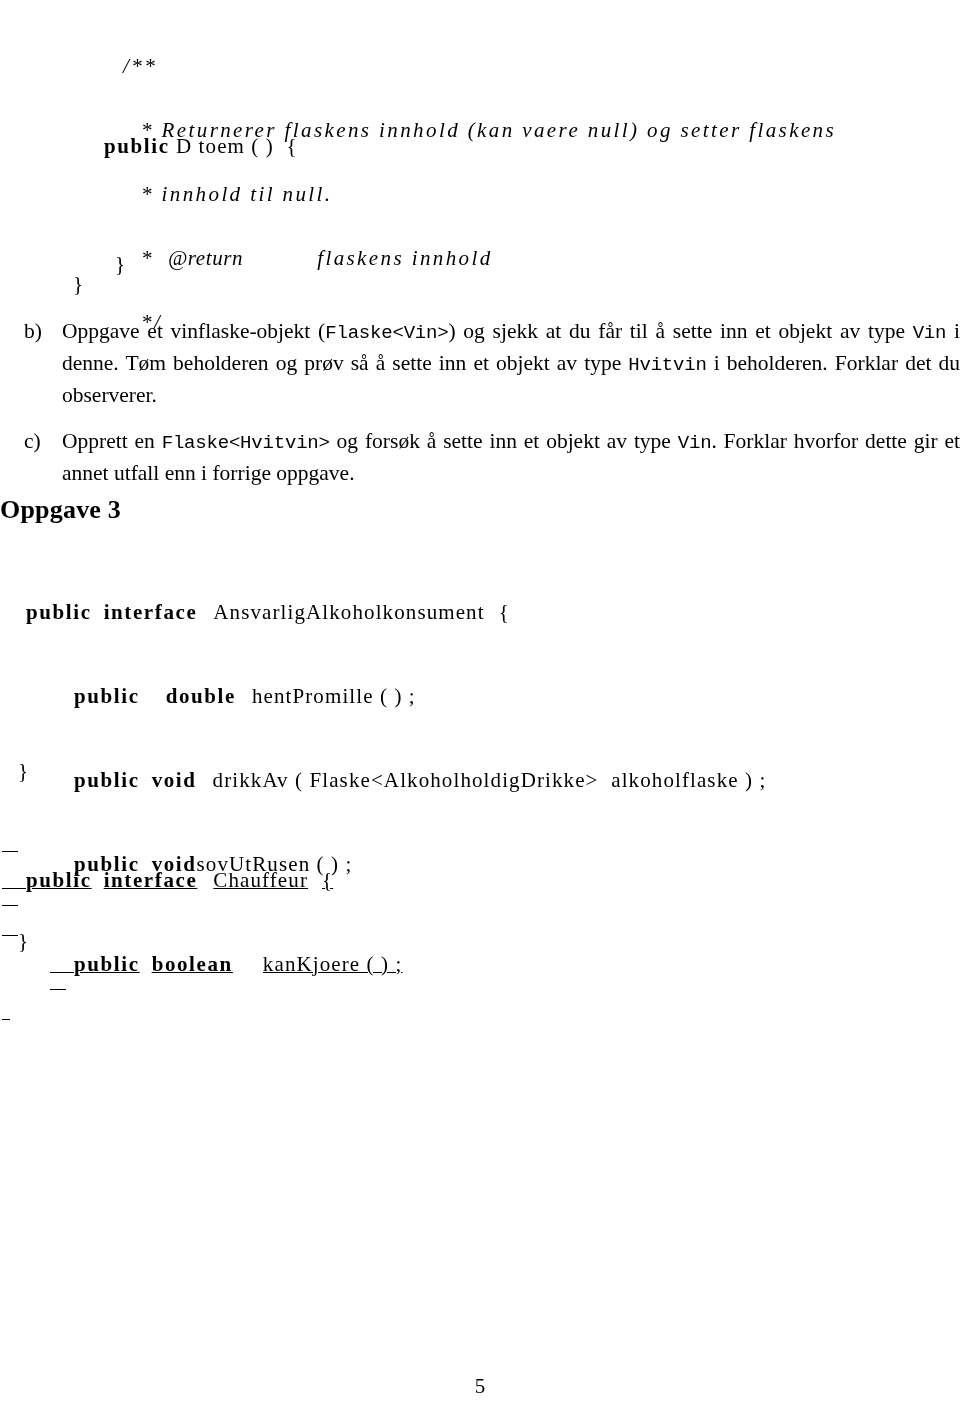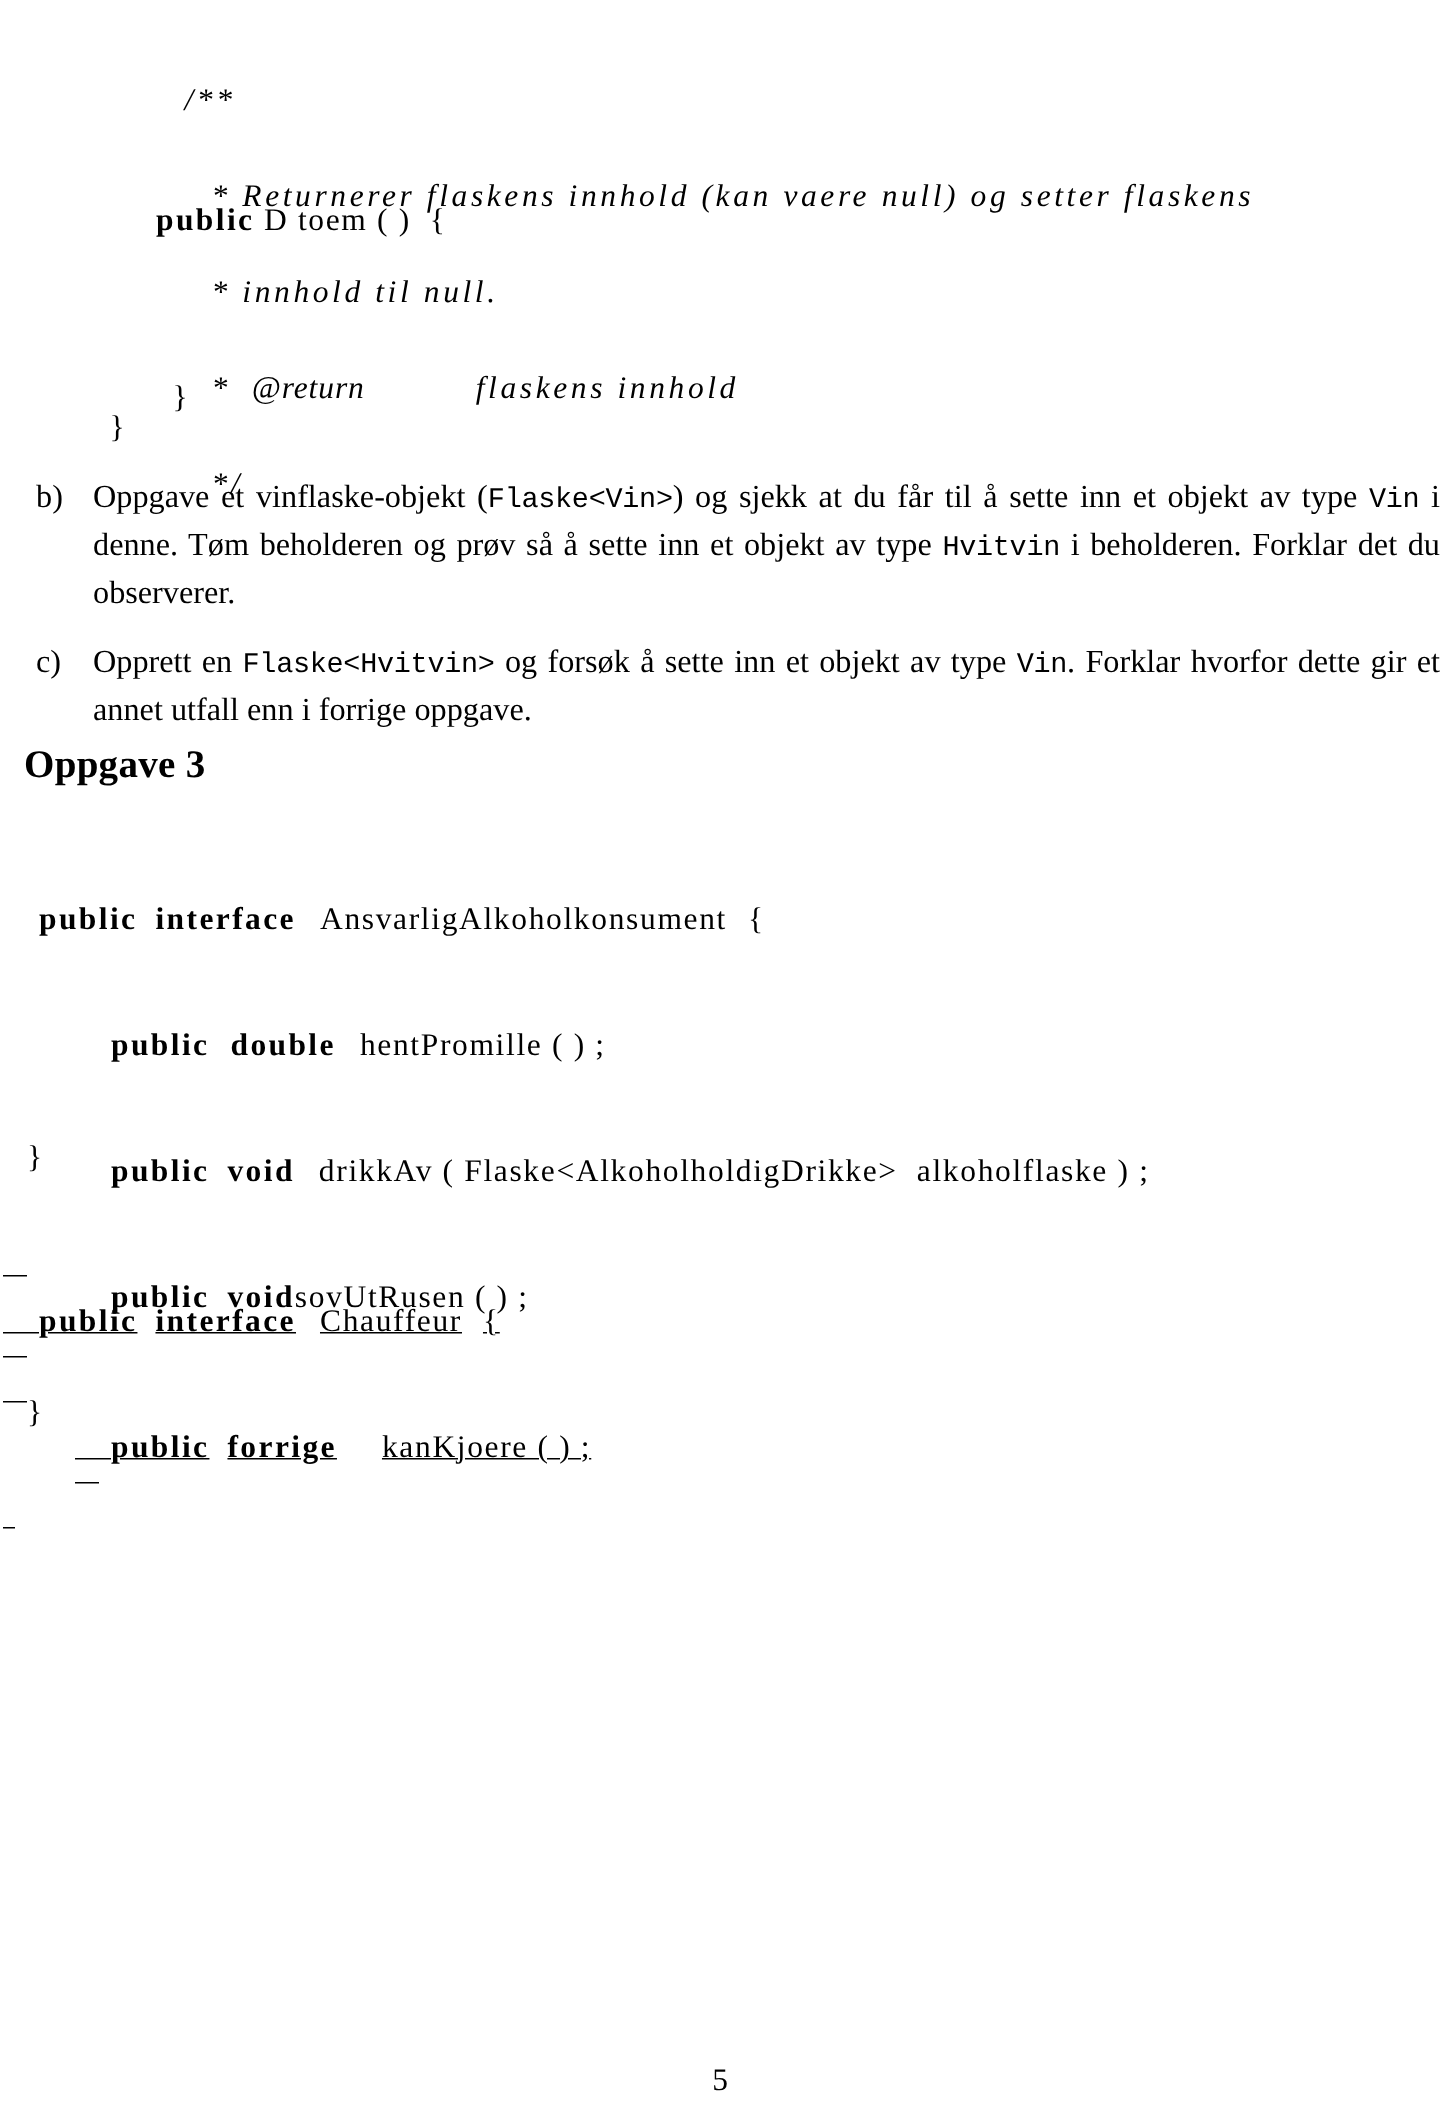--- a/index.html
+++ b/index.html
@@ -94,21 +94,21 @@
   .task-body { display: block; }
   code, .mono {
     font-family: "Liberation Mono", "DejaVu Sans Mono", monospace;
     font-size: 19px;
     letter-spacing: -0.2px;
   }
 
   
   #oppgave-heading {
     position: absolute;
-    left: 16px;
+    left: 0px;
     top: 495px;
     font-size: 26px;
     font-weight: bold;
     letter-spacing: 0.2px;
   }
 
   
   #iface-1 { position: absolute; left: 2px; top: 550px; }
   #iface-1 .code-line { height: 48px; }
 
@@ -179,39 +179,39 @@
 
   </div>
 
   <div id="oppgave-heading">Oppgave 3</div>
 
   <div class="listing" id="iface-1">
     <div class="code-line">
       <span class="kw">public</span><span class="kw" style="margin-left:12px;">interface</span><span class="idn" style="margin-left:16px;">AnsvarligAlkoholkonsument</span><span class="brace" style="margin-left:14px;">{</span>
     </div>
     <div class="code-line indent-1">
-      <span class="kw">public</span><span class="kw" style="margin-left:14px;">double</span><span class="idn" style="margin-left:16px;">hentPromille ( ) ;</span>
+      <span class="kw">public</span><span class="kw" style="margin-left:26px;">double</span><span class="idn" style="margin-left:16px;">hentPromille ( ) ;</span>
     </div>
     <div class="code-line indent-1">
       <span class="kw">public</span><span class="kw" style="margin-left:12px;">void</span><span class="idn" style="margin-left:16px;">drikkAv ( Flaske&lt;AlkoholholdigDrikke&gt;  alkoholflaske ) ;</span>
     </div>
     <div class="code-line indent-1">
       <span class="kw">public</span><span class="kw" style="margin-left:12px;">void</span><span class="idn" style="margin-left:0;">sovUtRusen ( ) ;</span>
     </div>
   </div>
   <div class="listing code-line" id="iface-1-close">
     <span class="brace">}</span>
   </div>
 
   <div class="listing" id="iface-2">
     <div class="code-line">
       <span class="kw">public</span><span class="kw" style="margin-left:12px;">interface</span><span class="idn" style="margin-left:16px;">Chauffeur</span><span class="brace" style="margin-left:14px;">{</span>
     </div>
     <div class="code-line indent-1">
-      <span class="kw">public</span><span class="kw" style="margin-left:12px;">forrige</span><span class="idn" style="margin-left:30px;">kanKjoere ( ) ;</span>
+      <span class="kw">public</span><span class="kw" style="margin-left:12px;">boolean</span><span class="idn" style="margin-left:30px;">kanKjoere ( ) ;</span>
     </div>
   </div>
   <div class="listing code-line" id="iface-2-close">
     <span class="brace">}</span>
   </div>
 
   <div id="page-number">5</div>
 
 </div>
 

